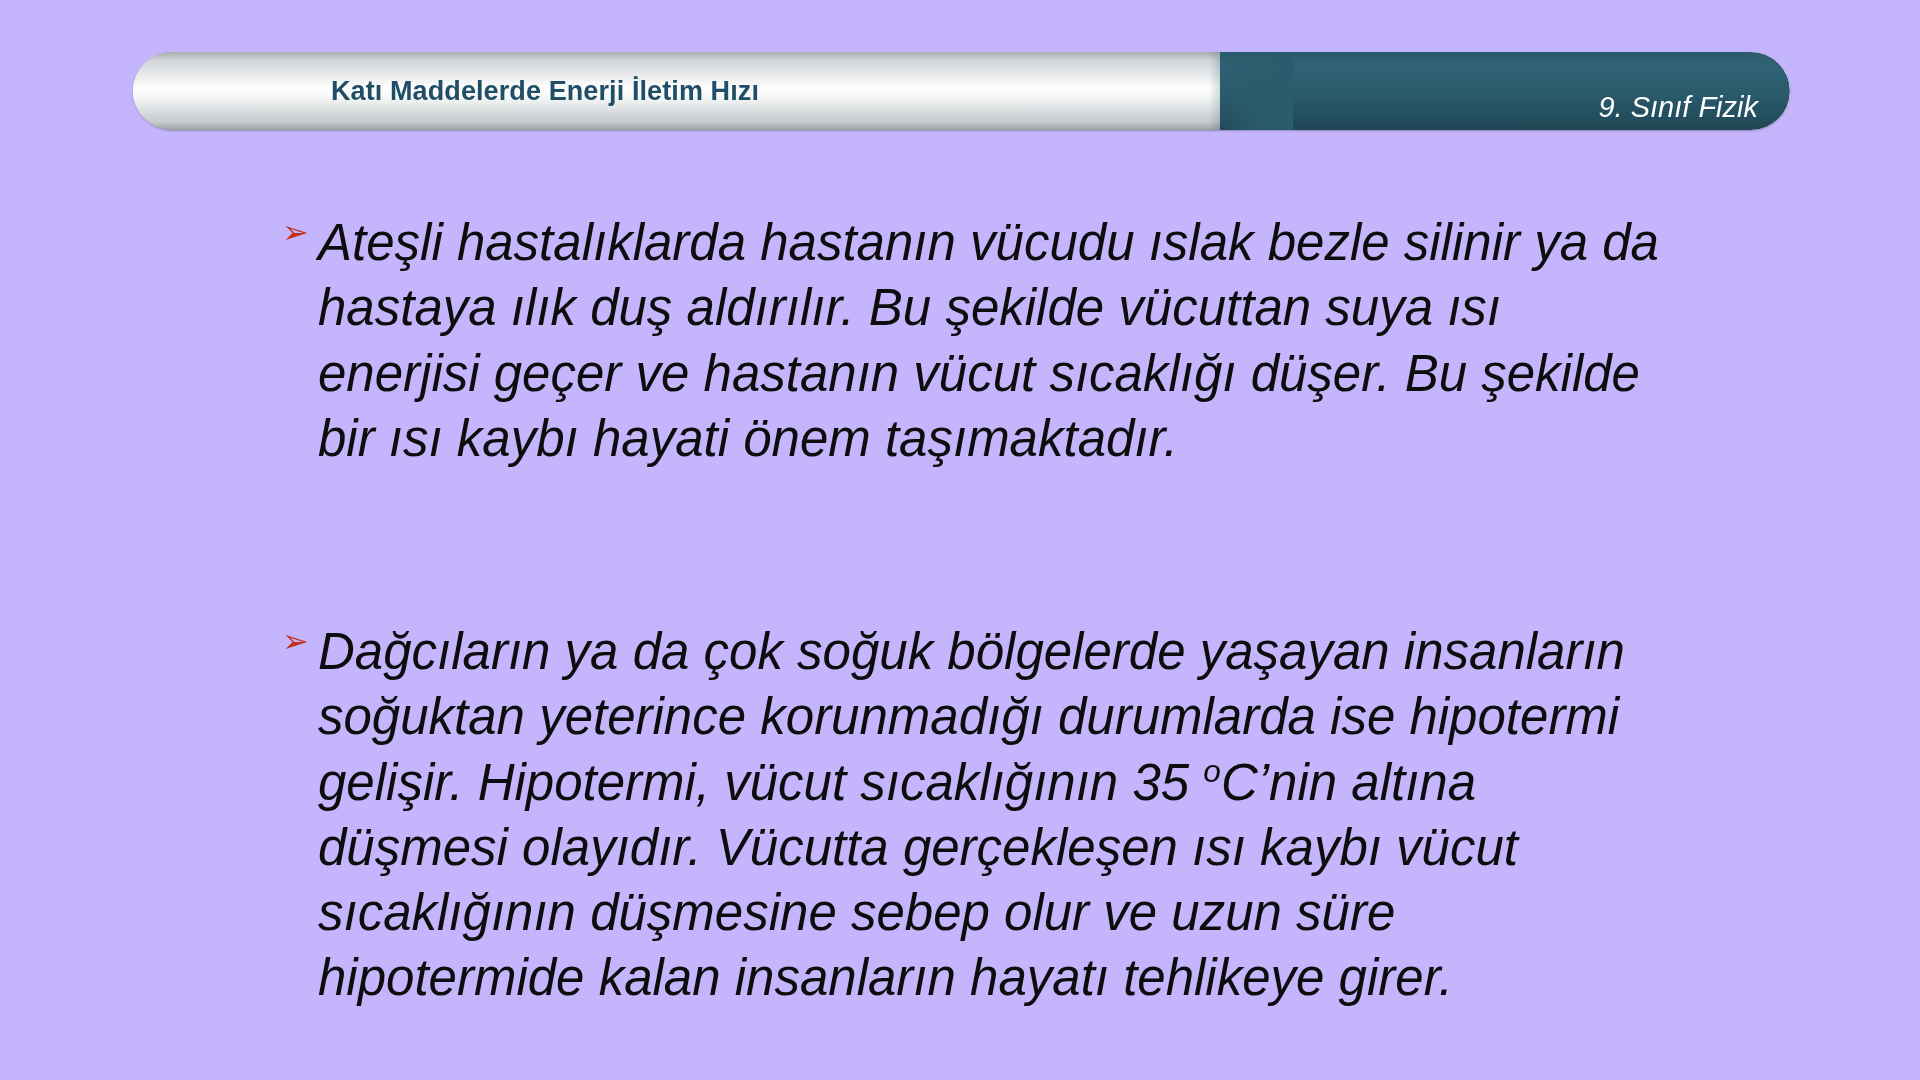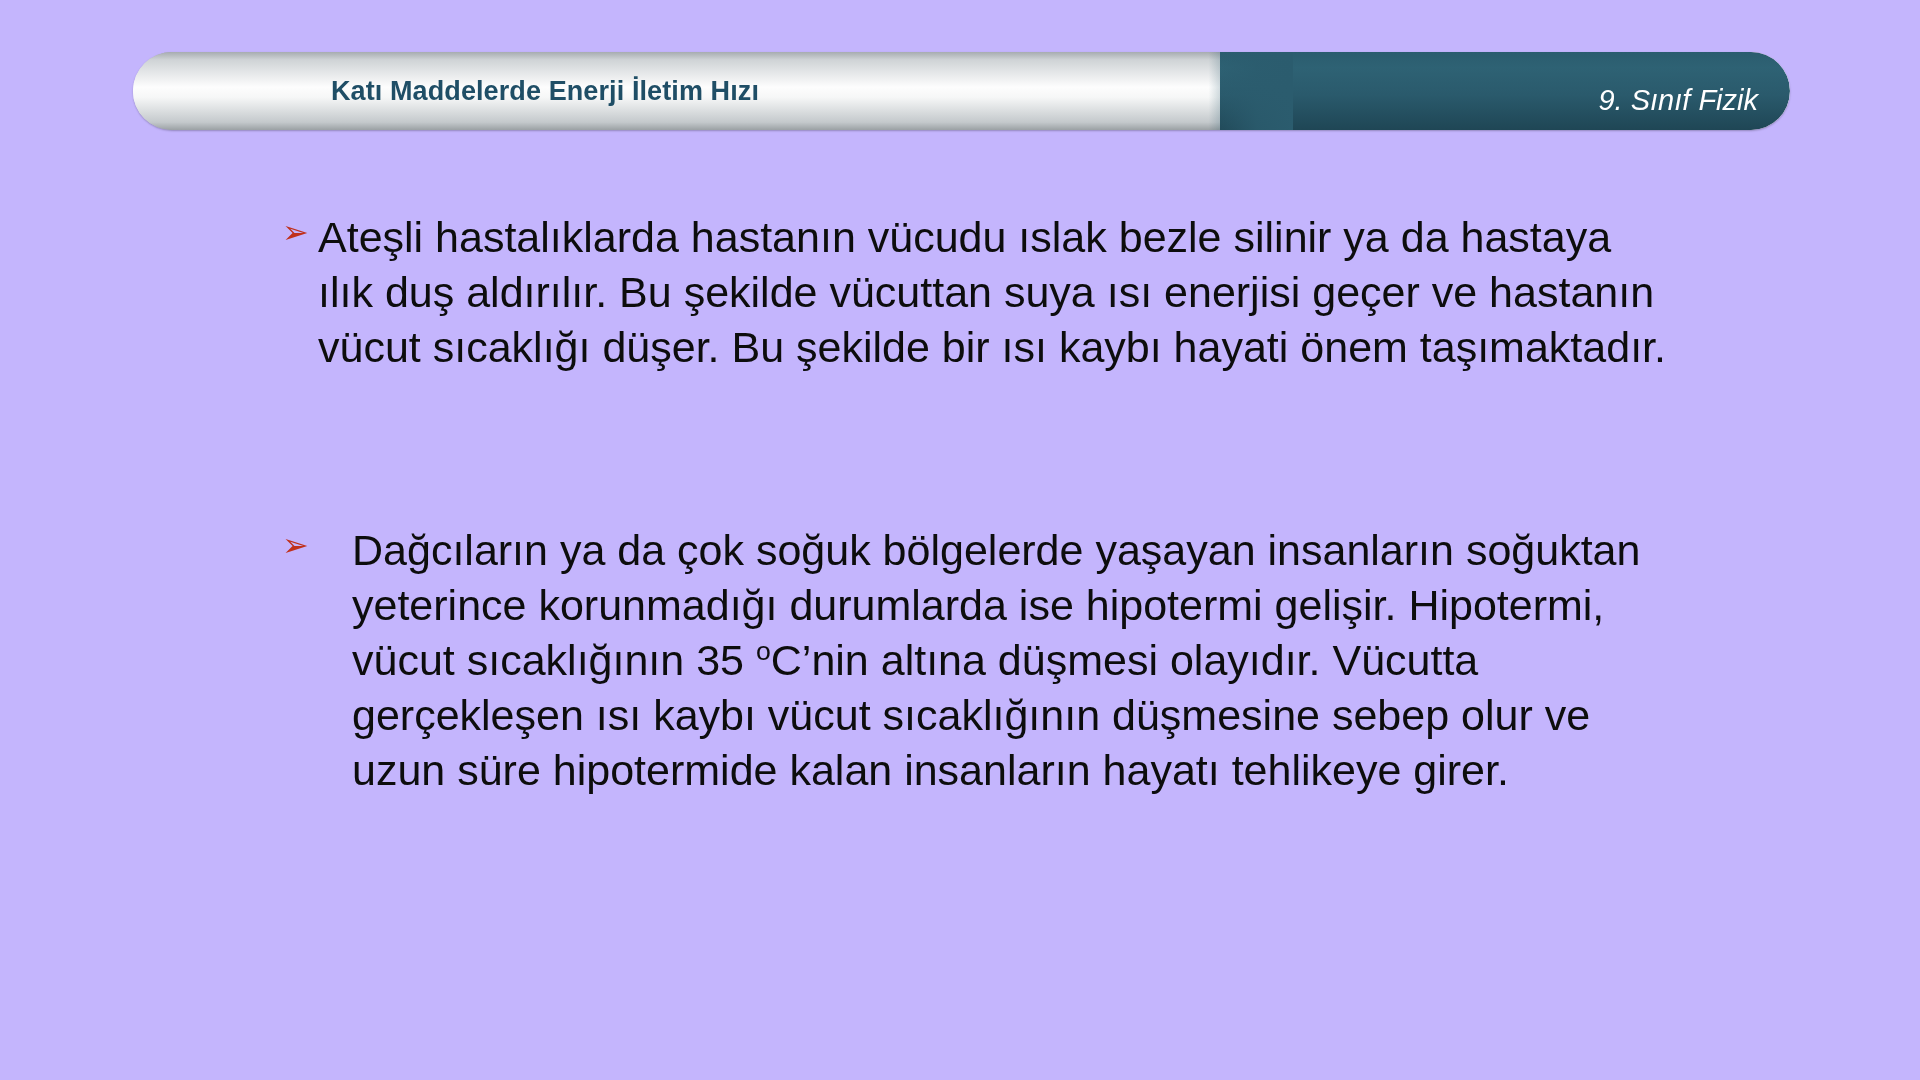--- a/index.html
+++ b/index.html
@@ -83,21 +83,21 @@
     font-size: 27px;
     font-weight: bold;
     color: #1f4e66;
     letter-spacing: 0.1px;
     white-space: nowrap;
   }
 
   .header-course {
     position: absolute;
     right: 32px;
-    top: 9px;
+    top: 16px;
     height: 60px;
     line-height: 78px;
     font-size: 29px;
     font-style: italic;
     color: #ffffff;
     white-space: nowrap;
   }
 
   
   .content {
@@ -123,34 +123,35 @@
     width: 36px;
     margin-top: 6px;
     color: #c0301c;
     font-size: 32px;
     line-height: 1;
     font-family: "DejaVu Sans", sans-serif;
   }
 
   .bullet-text {
     flex: 1 1 auto;
-    font-size: 43px;
+    font-size: 51px;
     line-height: 1.28;
     color: #0d0d0d;
     font-family: "Liberation Sans", sans-serif;
+    font-style: italic;
   }
 
   .bullet-text sup {
     font-size: 0.62em;
     vertical-align: super;
     line-height: 0;
   }
 
   .w1 { width: 1290px; }
-  .w2 { width: 1260px; margin-left: 34px; }
+  .w2 { width: 1260px; }
 </style>
 </head>
 <body>
 
 <div class="slide">
 
   <div class="header-bar">
     <div class="header-left"></div>
     <div class="header-right"></div>
     <div class="header-blend"></div>

